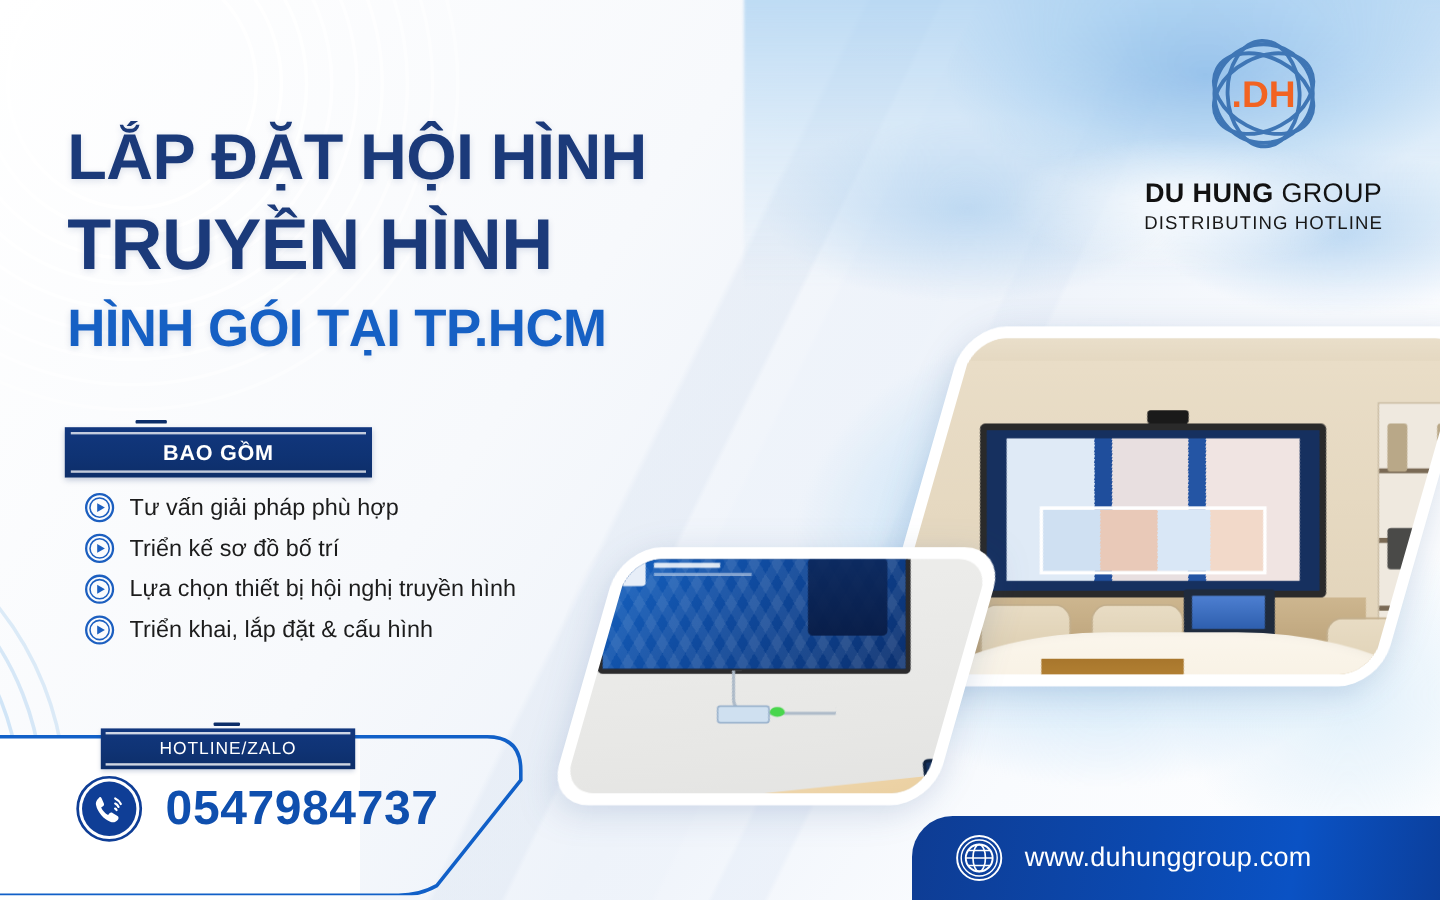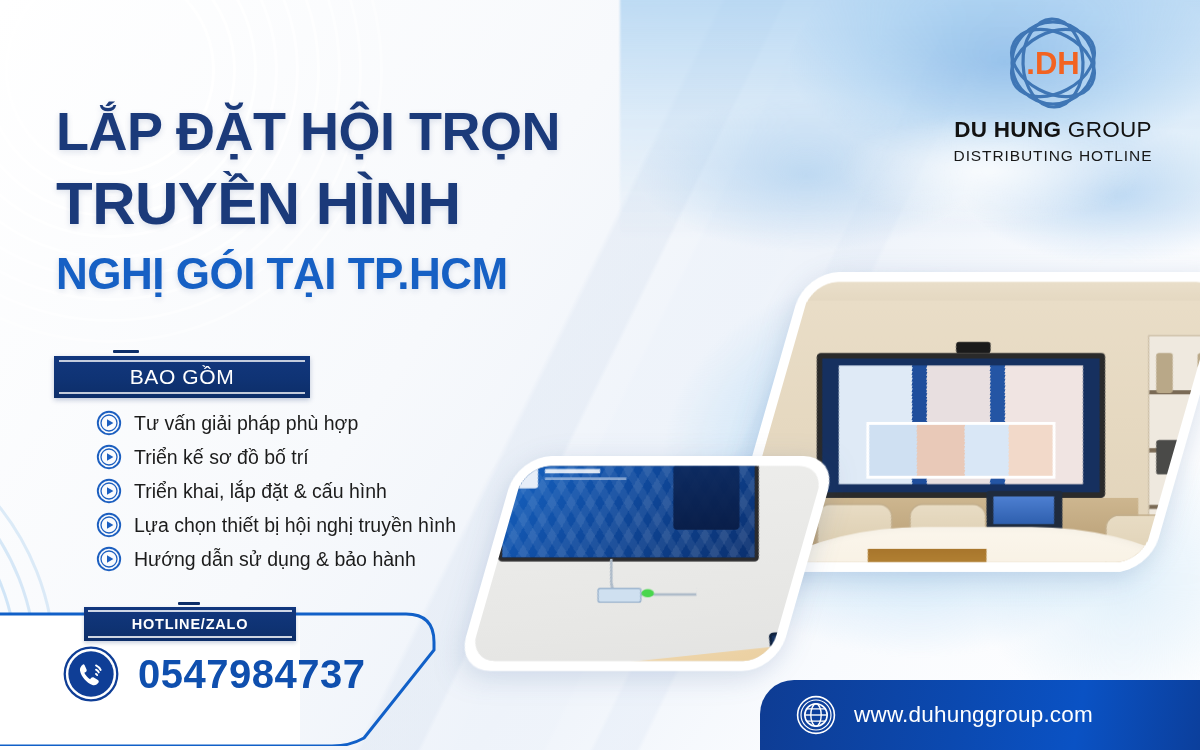--- a/index.html
+++ b/index.html
@@ -82,56 +82,56 @@
     background: linear-gradient(180deg,#12377e 0%,#0f3374 55%,#0d2e69 100%);
     display: flex; align-items: center; justify-content: center;
     box-shadow: 0 2px 5px rgba(15,45,105,.25);
   }
   .badge::before, .badge::after {
     content: ""; position: absolute; left: 5px; right: 5px; height: 2px;
     background: rgba(255,255,255,.75);
   }
   .badge::before { top: 4px; }
   .badge::after  { bottom: 4px; }
-  .badge-text { color: #ffffff; font-weight: 400; font-size: 21px; letter-spacing: .6px; position: relative; z-index:2; }
+  .badge-text { color: #ffffff; font-weight: 700; font-size: 18px; letter-spacing: .6px; position: relative; z-index:2; }
   .badge-tick { position: absolute; left: 113px; top: 350px; width: 26px; height: 3px; background: #0d2e69; border-radius:1px;}
 
   
-  .features { position: absolute; left: 96px; top: 406px; }
+  .features { position: absolute; left: 70px; top: 406px; }
   .feat { display: flex; align-items: center; height: 34px; }
   .feat-ico { width: 26px; height: 26px; flex: 0 0 26px; margin-right: 12px; }
   .feat-txt { font-size: 19.5px; color: #1c1c1c; font-weight: 400; }
 
   
   .hot-outline { position: absolute; left: -6px; top: 606px; width: 470px; height: 140px; }
 
   .hot-badge {
     position: absolute; left: 84px; top: 607px; width: 212px; height: 34px;
     background: linear-gradient(180deg,#12377e 0%,#0f3374 55%,#0d2e69 100%);
     display: flex; align-items: center; justify-content: center;
     box-shadow: 0 2px 4px rgba(15,45,105,.22);
   }
   .hot-badge::before, .hot-badge::after {
     content:""; position:absolute; left:4px; right:4px; height:2px; background: rgba(255,255,255,.8);
   }
   .hot-badge::before { top: 3px; }
   .hot-badge::after  { bottom: 3px; }
-  .hot-badge-text { color:#fff; font-weight:700; font-size:14.5px; letter-spacing:.8px; position:relative; z-index:2;}
+  .hot-badge-text { color:#fff; font-weight:400; font-size:14.5px; letter-spacing:.8px; position:relative; z-index:2;}
   .hot-tick { position:absolute; left:178px; top:602px; width:22px; height:3px; background:#0d2e69; border-radius:1px;}
 
   .phone-row { position: absolute; left: 62px; top: 645px; display: flex; align-items: center; }
   .phone-ico { width: 58px; height: 58px; flex: 0 0 58px; }
   .phone-num {
     margin-left: 18px; font-size: 40px; font-weight: 800; color: #0f4fae; letter-spacing: .5px;
   }
 
   
-  .logo { position: absolute; right: 22px; top: 11px; width: 250px; text-align: center; }
+  .logo { position: absolute; right: 22px; top: 26px; width: 250px; text-align: center; }
   .logo-mark { width: 250px; height: 104px; display:flex; align-items:center; justify-content:center;}
-  .logo-name { font-size: 22.5px; font-weight: 800; color: #121212; letter-spacing: .3px; margin-top: 2px; }
+  .logo-name { font-size: 22.5px; font-weight: 800; color: #121212; letter-spacing: .3px; margin-top: 18px; }
   .logo-name .light { font-weight: 400; }
   .logo-tag { font-size: 15.5px; color: #181818; letter-spacing: .9px; margin-top: 4px; }
 
   
   .photo {
     position: absolute; overflow: hidden;
     background: #ffffff;
     padding: 10px;
     filter: drop-shadow(0 6px 14px rgba(40,80,140,.18));
   }
@@ -254,23 +254,23 @@
       <span style="width: 546px; height: 546px; opacity: 0.47;"></span>
     </div>
   <div class="arcs-bl" id="arcsBL">
       <span style="width: 436px; height: 436px; opacity: 0.46;"></span>
       <span style="width: 474px; height: 474px; opacity: 0.41;"></span>
       <span style="width: 512px; height: 512px; opacity: 0.35;"></span>
     </div>
   <div class="arcs-bl-mask"></div>
 
   <div class="headline">
-    <div class="h-line h1">LẮP ĐẶT HỘI TRỌN</div>
+    <div class="h-line h1">LẮP ĐẶT HỘI HÌNH</div>
     <div class="h-line h2">TRUYỀN HÌNH</div>
-    <div class="h-line h3">NGHỊ GÓI TẠI TP.HCM</div>
+    <div class="h-line h3">HÌNH GÓI TẠI TP.HCM</div>
   </div>
 
   <div class="badge-tick"></div>
   <div class="badge">
     <span class="badge-text">BAO GỒM</span>
   </div>
 
   <div class="features" id="featList">
       <div class="feat">
         <span class="feat-ico"><svg viewBox="0 0 26 26">
@@ -287,37 +287,29 @@
             <path d="M11 9.3 L17.4 13 L11 16.7 Z" fill="#1c5fc0"></path>
           </svg></span>
         <span class="feat-txt">Triển kế sơ đồ bố trí</span>
       </div>
       <div class="feat">
         <span class="feat-ico"><svg viewBox="0 0 26 26">
             <circle cx="13" cy="13" r="11.2" fill="none" stroke="#1c5fc0" stroke-width="1.9"></circle>
             <circle cx="13" cy="13" r="8" fill="none" stroke="#1c5fc0" stroke-width="1.3"></circle>
             <path d="M11 9.3 L17.4 13 L11 16.7 Z" fill="#1c5fc0"></path>
           </svg></span>
-        <span class="feat-txt">Triển khai, lắp đặt &amp; cấu hình</span>
+        <span class="feat-txt">Lựa chọn thiết bị hội nghị truyền hình</span>
       </div>
       <div class="feat">
         <span class="feat-ico"><svg viewBox="0 0 26 26">
             <circle cx="13" cy="13" r="11.2" fill="none" stroke="#1c5fc0" stroke-width="1.9"></circle>
             <circle cx="13" cy="13" r="8" fill="none" stroke="#1c5fc0" stroke-width="1.3"></circle>
             <path d="M11 9.3 L17.4 13 L11 16.7 Z" fill="#1c5fc0"></path>
           </svg></span>
-        <span class="feat-txt">Lựa chọn thiết bị hội nghị truyền hình</span>
-      </div>
-      <div class="feat">
-        <span class="feat-ico"><svg viewBox="0 0 26 26">
-            <circle cx="13" cy="13" r="11.2" fill="none" stroke="#1c5fc0" stroke-width="1.9"></circle>
-            <circle cx="13" cy="13" r="8" fill="none" stroke="#1c5fc0" stroke-width="1.3"></circle>
-            <path d="M11 9.3 L17.4 13 L11 16.7 Z" fill="#1c5fc0"></path>
-          </svg></span>
-        <span class="feat-txt">Hướng dẫn sử dụng &amp; bảo hành</span>
+        <span class="feat-txt">Triển khai, lắp đặt &amp; cấu hình</span>
       </div>
     </div>
 
   <svg class="hot-outline" viewBox="0 0 470 140" fill="none">
     <path d="M -20 8 L 412 8 Q 440 8 440 36 L 440 44 L 370 132 Q 356 140 338 140 L -20 140 Z" stroke="#1160c8" stroke-width="3" fill="none"></path>
   </svg>
 
   <div class="hot-tick"></div>
   <div class="hot-badge">
     <span class="hot-badge-text">HOTLINE/ZALO</span>

